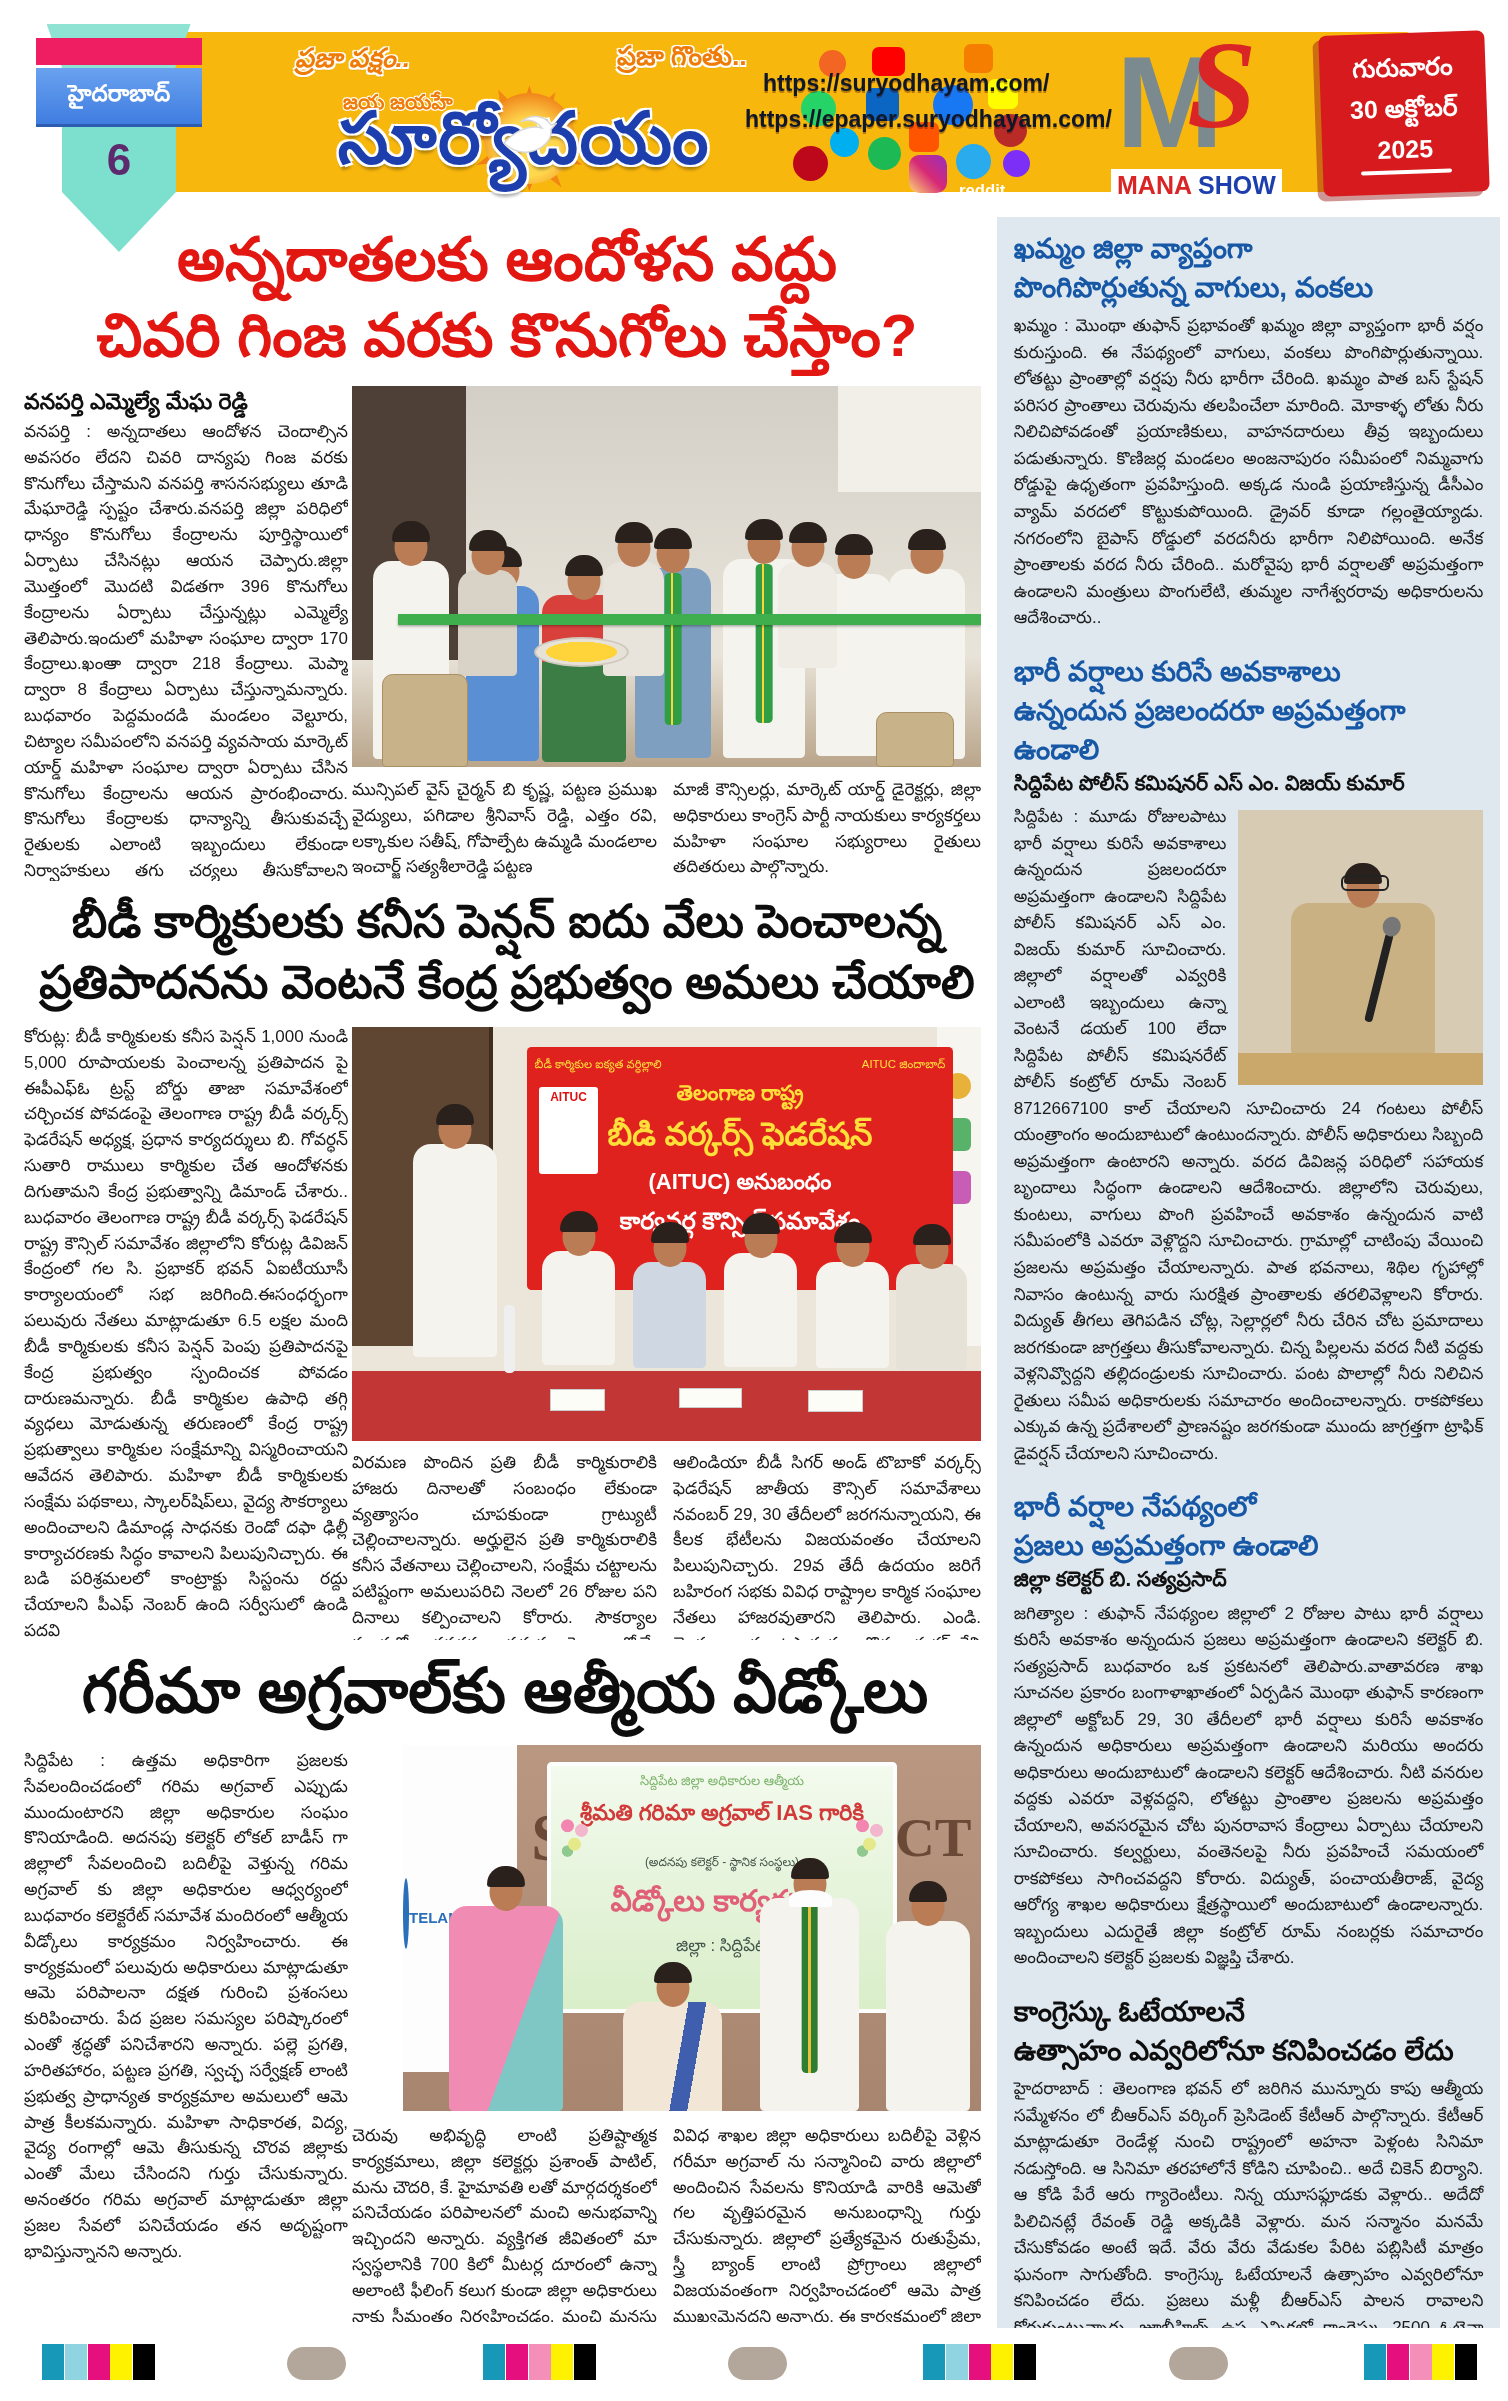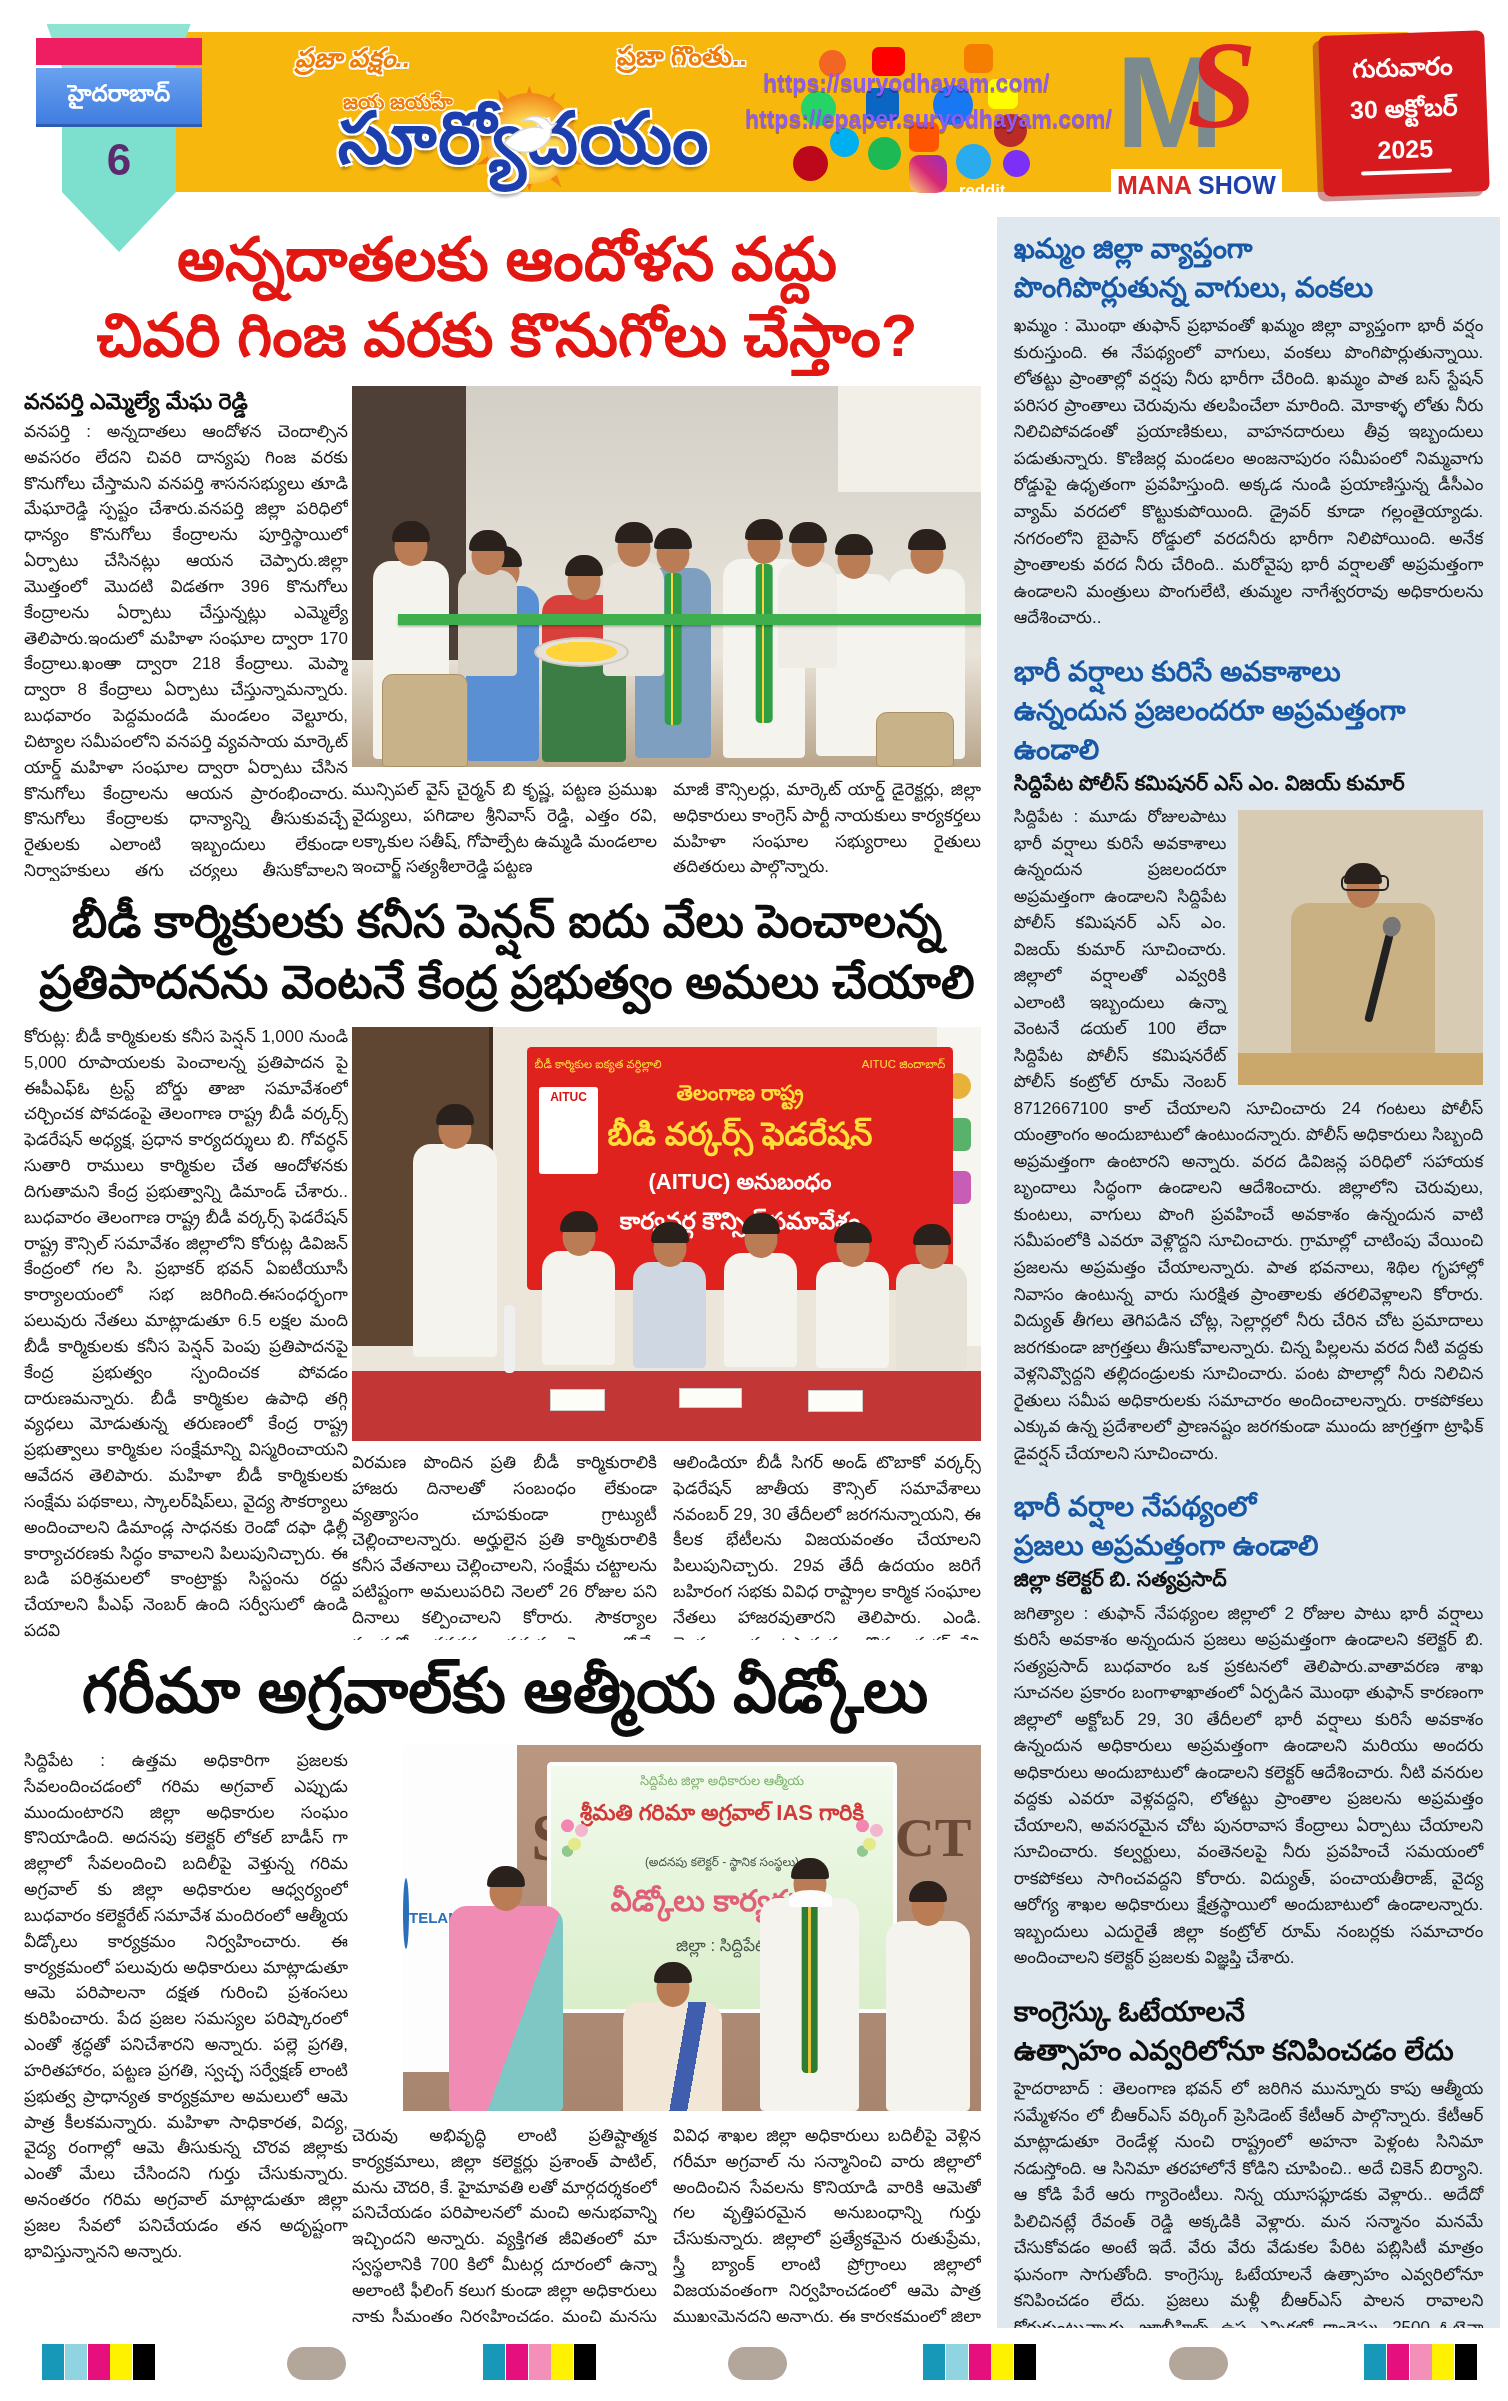--- a/index.html
+++ b/index.html
@@ -19,21 +19,21 @@
            text-shadow:-1.5px -1.5px 0 #fff,1.5px -1.5px 0 #fff,-1.5px 1.5px 0 #fff,1.5px 1.5px 0 #fff,0 2.3px 1.5px rgba(0,0,0,.25);}
   .pre-title{position:absolute;left:343px;top:90px;color:#ef7c08;font-weight:800;font-size:20.5px;
              text-shadow:-0.8px -0.8px 0 #fff,0.8px -0.8px 0 #fff,-0.8px 0.8px 0 #fff,0.8px 0.8px 0 #fff;}
   .main-title{position:absolute;left:262px;top:97px;width:524px;text-align:center;color:#1d3fae;font-weight:800;font-size:72px;letter-spacing:1.5px;
               text-shadow:-2.3px -2.3px 0 #fff,2.3px -2.3px 0 #fff,-2.3px 2.3px 0 #fff,2.3px 2.3px 0 #fff,0 4.6px 3px rgba(0,0,0,.3);z-index:4;}
   .sun{position:absolute;left:465px;top:74px;width:129px;height:129px;z-index:2;}
   .sun .core{position:absolute;left:19px;top:19px;width:91px;height:91px;border-radius:50%;background:radial-gradient(circle at 50% 60%,#ffd74d 0 40%,#f18a1d 75%);}
   .sun .ray1,.sun .ray2{position:absolute;left:11.4px;top:11.4px;width:106px;height:106px;background:#f07f16;clip-path:polygon(50% 0,61% 35%,98% 25%,75% 55%,100% 75%,60% 70%,50% 100%,40% 70%,0 75%,25% 55%,2% 25%,39% 35%);}
   .sun .ray2{transform:rotate(30deg);opacity:.85;}
   .dove{position:absolute;left:498px;top:114px;z-index:5;}
-  .urls{position:absolute;z-index:6;color:#8b5cf6;font-weight:800;text-shadow:0 1.5px 0 rgba(60,0,0,.35);}
+  .urls{position:absolute;z-index:6;color:#0f172a;font-weight:800;text-shadow:0 1.5px 0 rgba(60,0,0,.35);}
   .chip{position:absolute;border-radius:6.8px;z-index:3;}
   .logo-m{position:absolute;left:1116px;top:38px;font-size:129px;font-weight:800;color:#7a8a8f;line-height:1;z-index:3;}
   .logo-s{position:absolute;left:1187px;top:23px;font-size:125px;font-weight:800;color:#d92525;font-family:"Liberation Serif",serif;font-style:italic;line-height:1;z-index:4;}
   .logo-words{position:absolute;left:1111px;top:169px;z-index:5;background:#fff;padding:1.5px 6px;font-size:25px;font-weight:800;white-space:nowrap;}
   .date-banner{position:absolute;left:1321px;top:33px;width:166px;height:161px;background:#d61a1e;border-radius:7.6px;transform:rotate(-2deg);
                box-shadow:-6px 4.6px 0 rgba(150,20,20,.45);z-index:6;display:flex;flex-direction:column;align-items:center;justify-content:center;gap:6px;}
   .date-banner div{color:#fff;font-weight:800;font-size:25px;text-align:center;}
   .date-rule{width:91px;height:3.8px;background:#fff;border-radius:2.3px;}
   
   .headline-red{position:absolute;left:30px;top:222px;width:954px;text-align:center;color:#e31711;font-weight:800;font-size:60px;line-height:1.27;}

